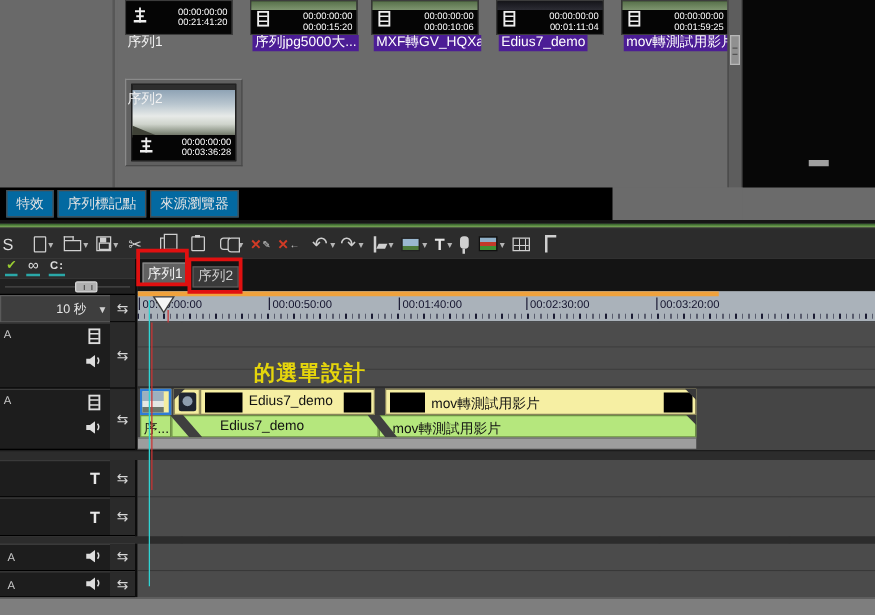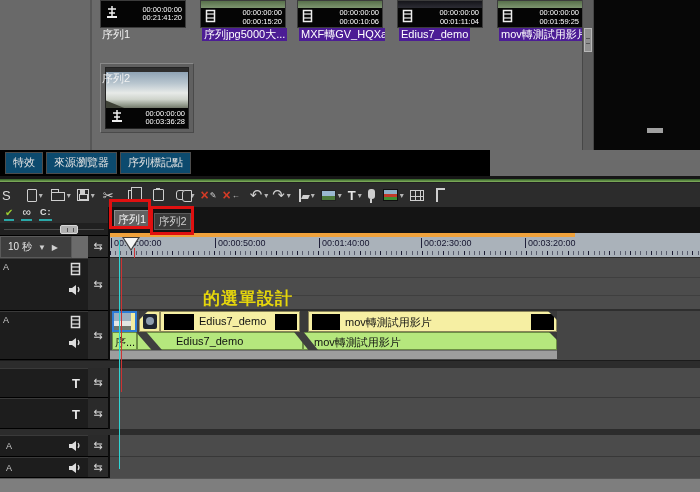--- a/index.html
+++ b/index.html
@@ -39,21 +39,21 @@
   #bin-scrollbar{left:582px;top:0;width:12px;height:150px;background:#5d5d5d;
                  border-left:1px solid #474747;border-right:1px solid #474747;}
   #bin-scroll-handle{left:584px;top:28px;width:8px;height:24px;background:#909090;border:1px solid #b8b8b8;}
   #bin-scroll-handle::after{content:"";position:absolute;left:1px;top:9px;width:4px;height:4px;
                  border-top:1px solid #555;border-bottom:1px solid #555;}
   #preview{left:594px;top:0;width:106px;height:150px;background:#070707;}
   #preview-scroll{left:647px;top:128px;width:16px;height:5px;background:#a0a0a0;}
 
   
   #tabbar{left:0;top:150px;width:490px;height:26px;background:#000;display:flex;align-items:center;padding-left:5px;gap:3px;}
-  .ptab{background:#0c4a6e;border:1px solid #4c4c4c;color:#e2e2e2;font-size:11px;padding:2px 7px 3px 7px;white-space:nowrap;}
+  .ptab{background:#0369a1;border:1px solid #4c4c4c;color:#e2e2e2;font-size:11px;padding:2px 7px 3px 7px;white-space:nowrap;}
   #tab-filler{left:490px;top:150px;width:104px;height:26px;background:#6b6b6b;}
   #green-top{left:0;top:176px;width:700px;height:3px;background:#161616;}
   #green-line{left:0;top:179px;width:700px;height:3px;background:linear-gradient(180deg,#2e5a26,#86b55f);}
   #green-under{left:0;top:182px;width:700px;height:1px;background:#202020;}
 
   
   #toolbar1{left:0;top:183px;width:700px;height:24px;background:#2c2c2c;display:flex;align-items:center;}
   #app-frag{font-size:13px;color:#ddd;margin-left:2px;}
   #title-box{width:94px;height:16px;background:#141414;border:1px solid #000;color:#e0e0e0;
              font-size:11px;line-height:14px;padding-left:4px;margin-left:4px;white-space:nowrap;overflow:hidden;}
@@ -99,22 +99,22 @@
             color:#cfcfcf;font-size:11px;text-align:center;line-height:15px;}
   #redbox1{left:109px;top:199px;width:42px;height:30px;border:3px solid #e01010;z-index:12;}
   #redbox2{left:150px;top:206px;width:44px;height:29px;border:3px solid #e01010;z-index:12;}
 
   
   #slider-row{left:0;top:223px;width:110px;height:13px;background:#202020;border-bottom:1px solid #000;}
   #slider-groove{left:4px;top:229px;width:100px;height:1px;background:#4a4a4a;position:absolute;}
   #slider-handle{left:60px;top:225px;width:18px;height:9px;background:#b0b0b0;border:1px solid #d8d8d8;border-radius:2px;position:absolute;}
   #slider-handle::after{content:"";position:absolute;left:6px;top:2px;width:5px;height:4px;
             border-left:1px solid #555;border-right:1px solid #555;}
-  #scale-box{left:0;top:236px;width:72px;height:22px;background:#3e3e3e;border:1px solid #5a5a5a;
-             display:flex;align-items:center;justify-content:center;gap:6px;padding-right:6px;}
+  #scale-box{left:0;top:236px;width:108px;height:22px;background:#3e3e3e;border:1px solid #5a5a5a;
+             display:flex;align-items:center;justify-content:space-between;gap:6px;padding-right:6px;padding-left:44px;}
   #scale-label{color:#e6e6e6;font-size:10px;}
   .scale-arrow{color:#d0d0d0;font-size:8px;}
   #scale-patch{left:88px;top:236px;width:20px;height:22px;background:#2a2a2a;border-bottom:1px solid #000;
                display:flex;align-items:center;justify-content:center;}
   .patch-glyph{color:#d8d8d8;font-size:11px;}
 
   
   #ruler{left:110px;top:233px;width:590px;height:25px;background:#aab2ba;border-bottom:1px solid #2a2a2a;overflow:hidden;}
   #ruler-orange{position:absolute;left:0;top:0;width:465px;height:4px;background:#f0a23c;}
   .tick{position:absolute;top:5px;border-left:1px solid #20203a;padding-left:2px;
@@ -332,22 +332,22 @@
   </div>
 
   <div class="abs" id="bin-scrollbar"></div>
   <div class="abs" id="bin-scroll-handle"></div>
   <div class="abs" id="preview"></div>
   <div class="abs" id="preview-scroll"></div>
 
   <div class="abs" id="tab-filler"></div>
   <div class="abs" id="tabbar">
     <span class="ptab">特效</span>
+    <span class="ptab">序列標記點</span>
     <span class="ptab">來源瀏覽器</span>
-    <span class="ptab">序列標記點</span>
   </div>
   <div class="abs" id="green-top"></div>
   <div class="abs" id="green-line"></div>
   <div class="abs" id="green-under"></div>
 
   <div class="abs" id="toolbar1">
     <span id="app-frag">S</span>
     <span class="tb" style="margin-left:16px;">
         <span class="i-doc"></span>
       </span>

